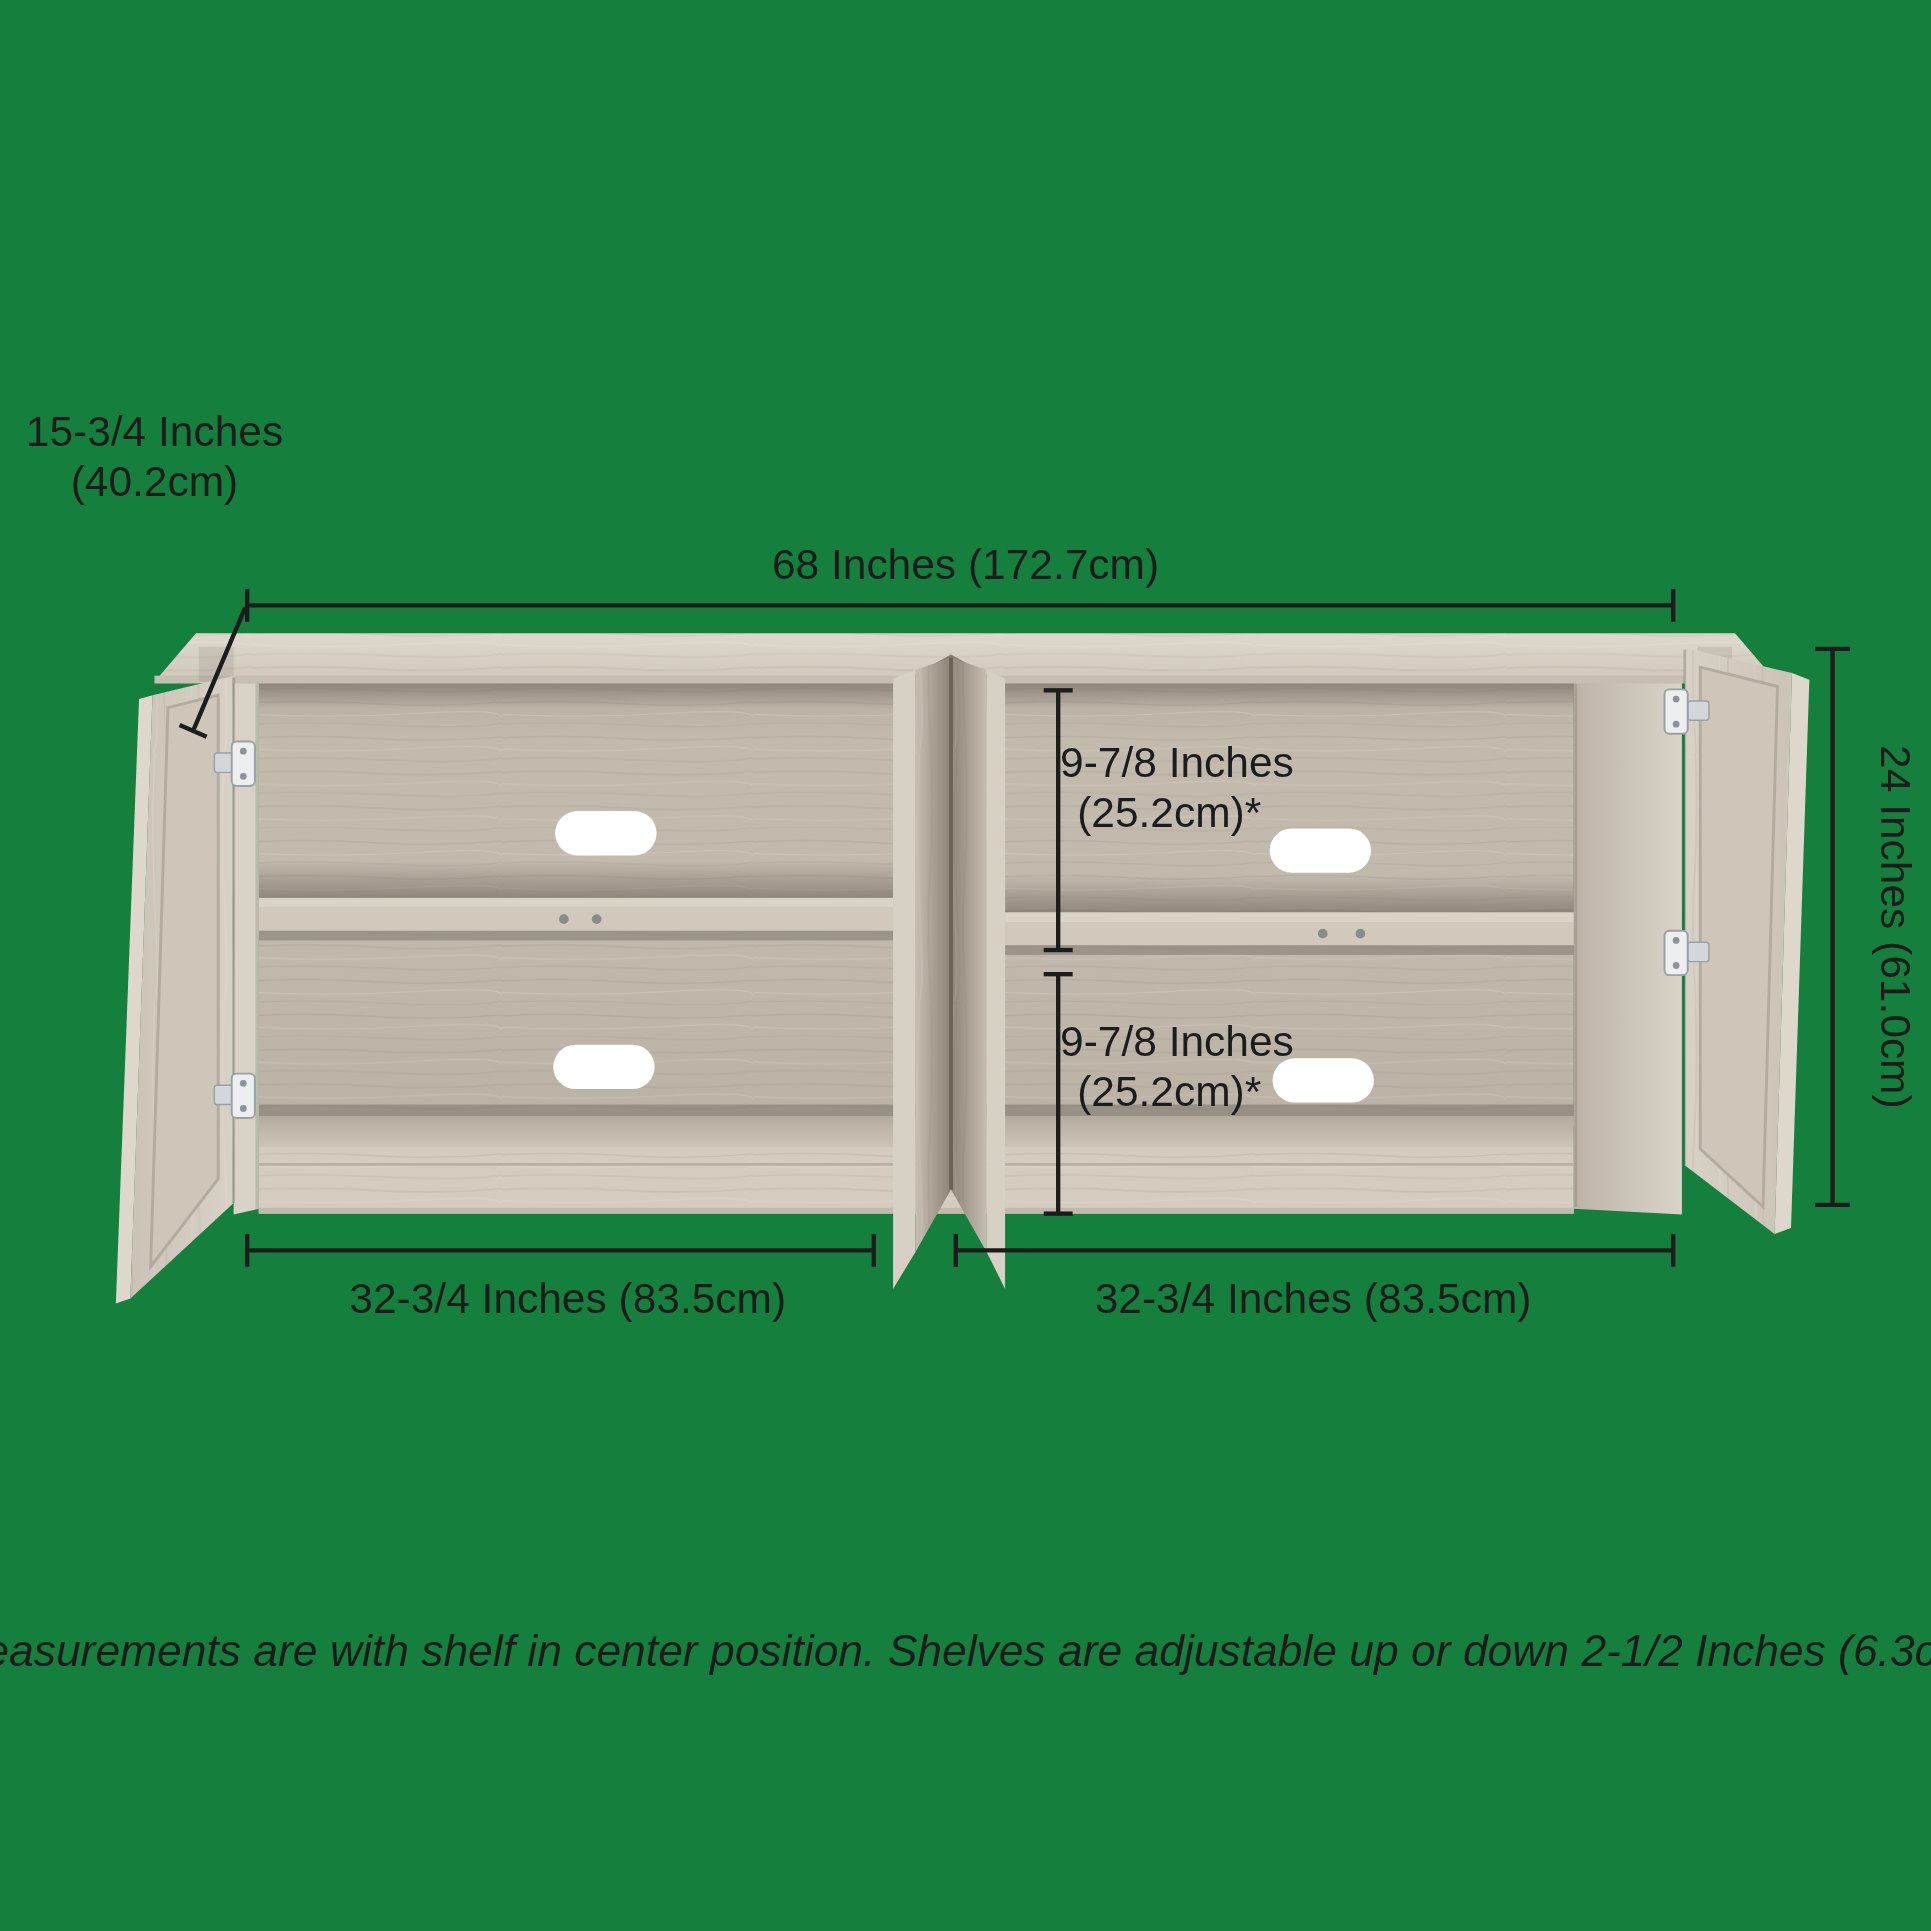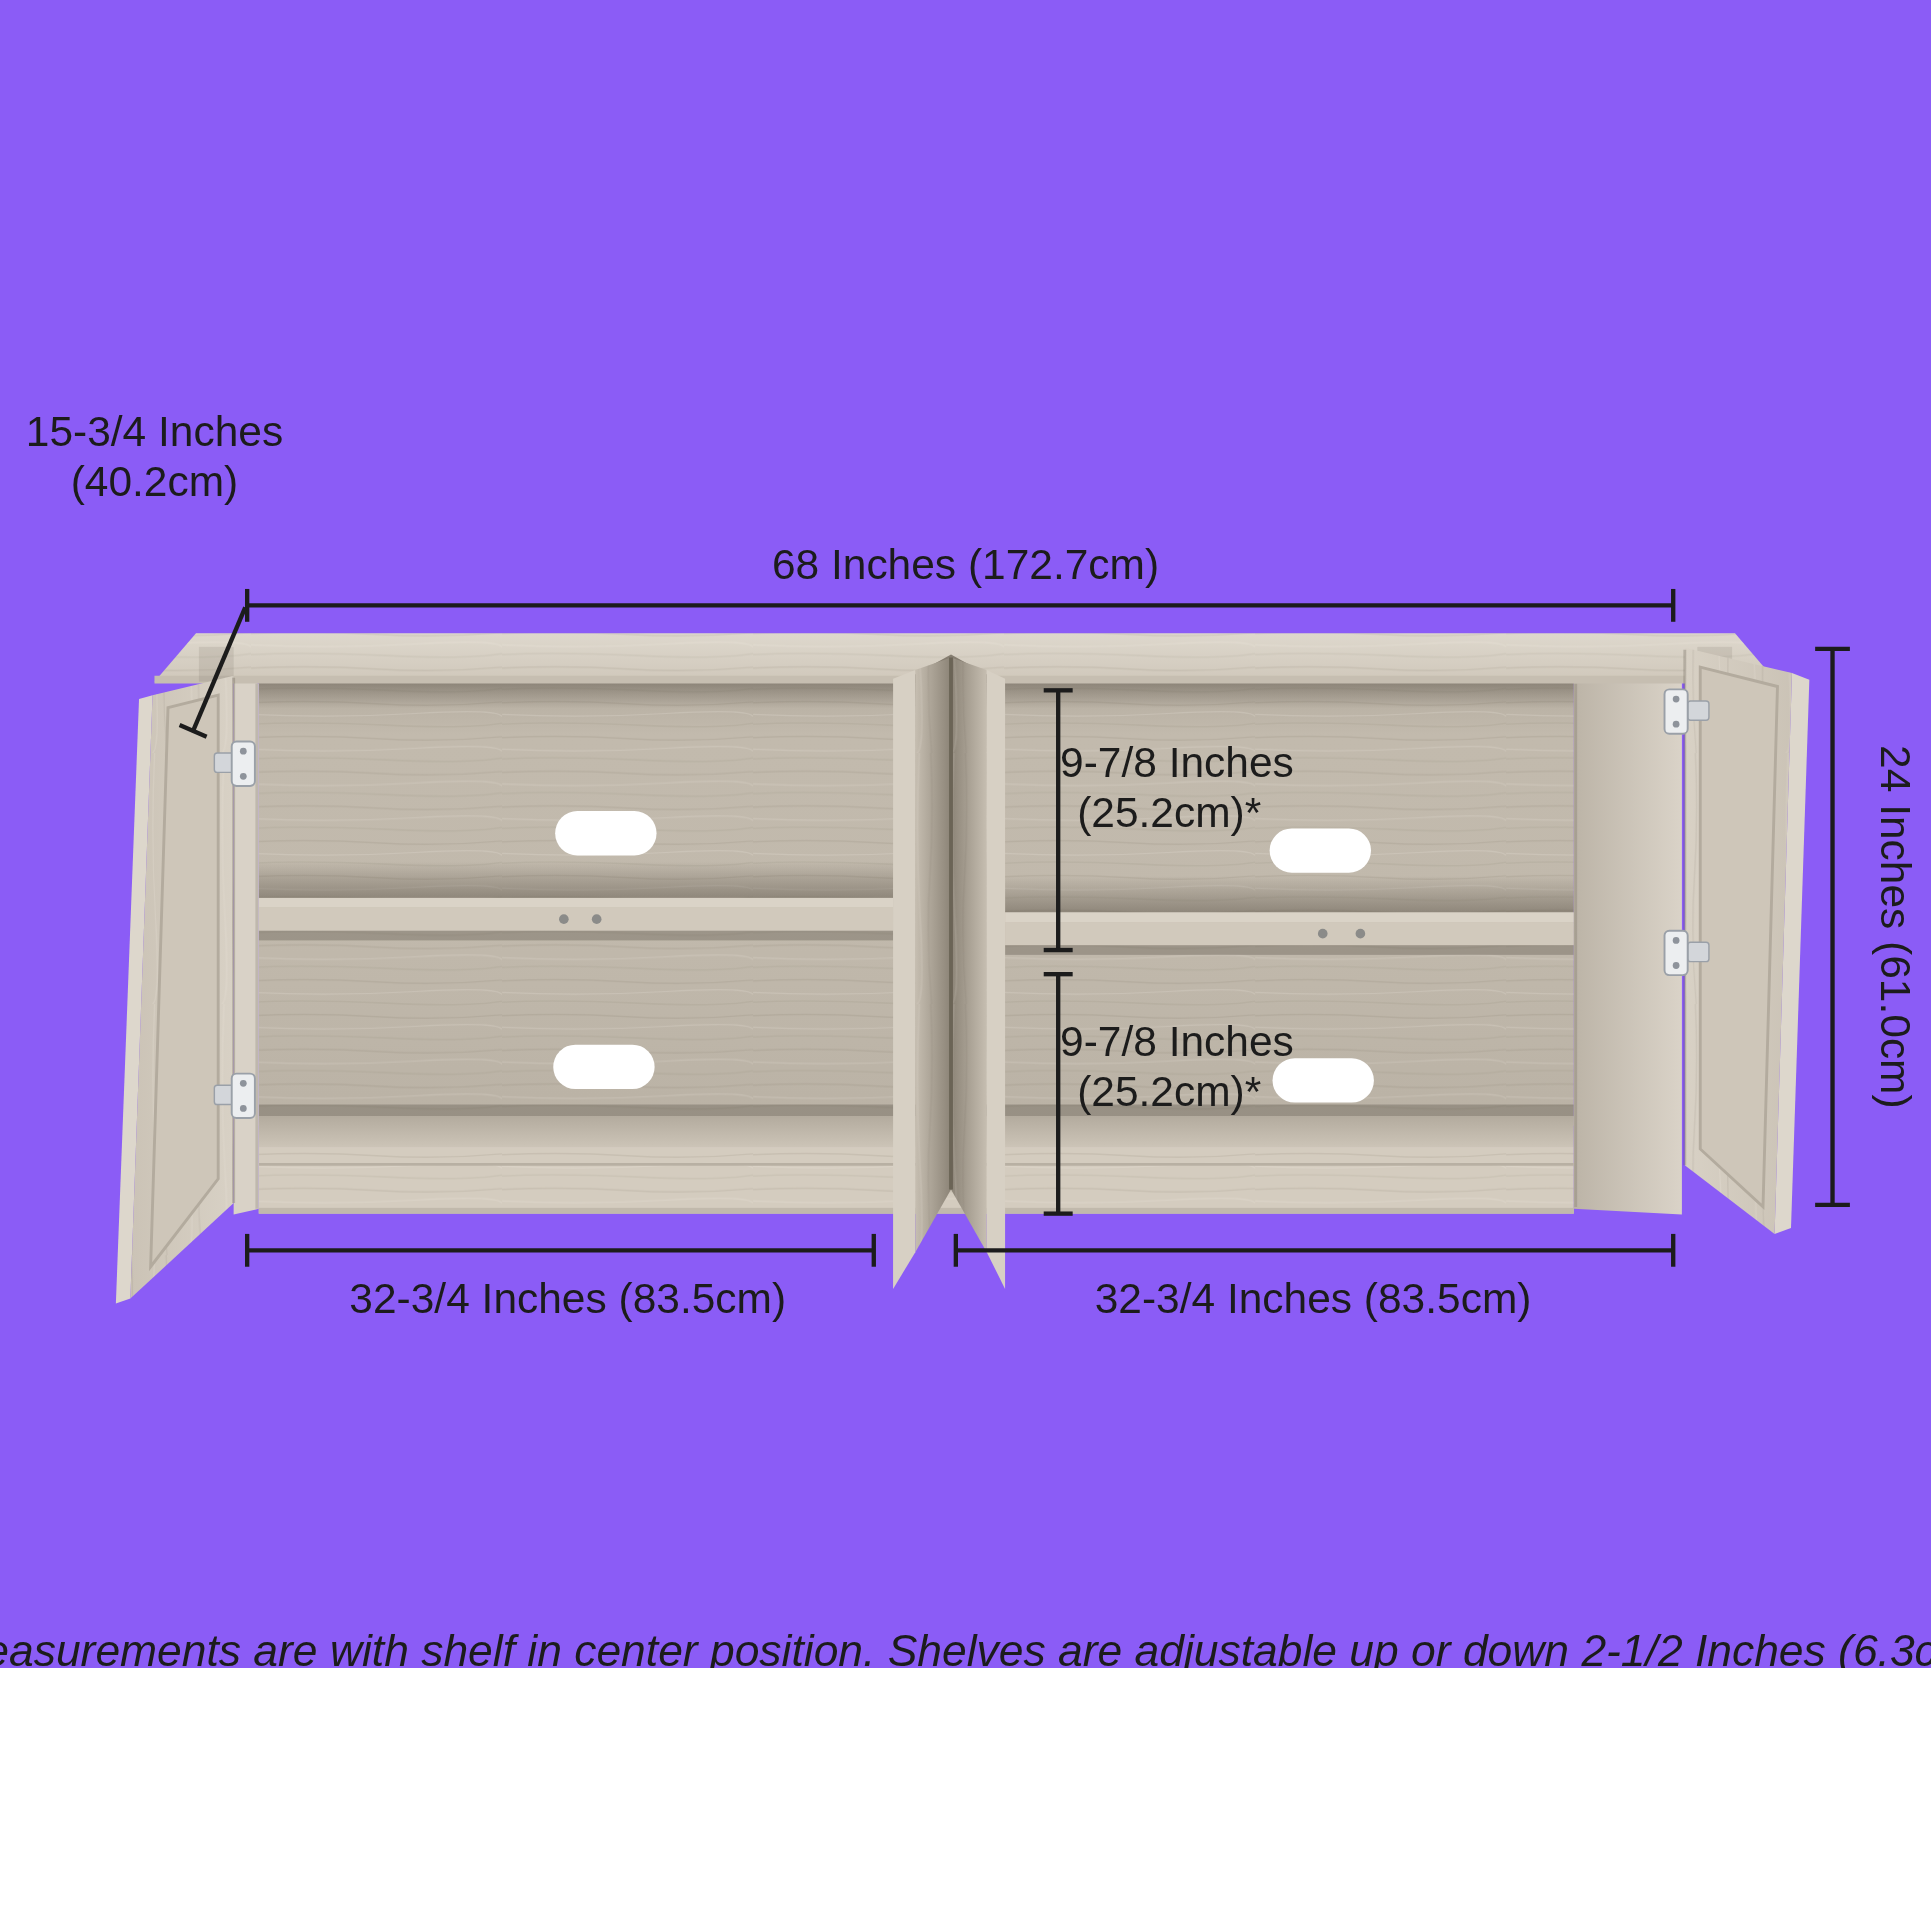--- a/index.html
+++ b/index.html
@@ -1,16 +1,16 @@
 <!DOCTYPE html>
 <html><head>
 <meta charset="utf-8">
 <style>
   html,body{margin:0;padding:0;background:#ffffff;}
-  .stage{position:relative;width:1931px;height:1668px;background:#8b5cf6;overflow:hidden;
+  .stage{position:relative;width:1931px;height:1931px;background:#15803d;overflow:hidden;
          font-family:"Liberation Sans", sans-serif;text-decoration:underline;}
   svg{display:block}
   text{fill:#1c1c1c;font-family:"Liberation Sans", sans-serif;}
   .dim-label{font-size:44px;}
   .footnote{font-size:46px;font-style:italic;}
 </style>
 </head>
 <body>
 
 <div class="stage">

